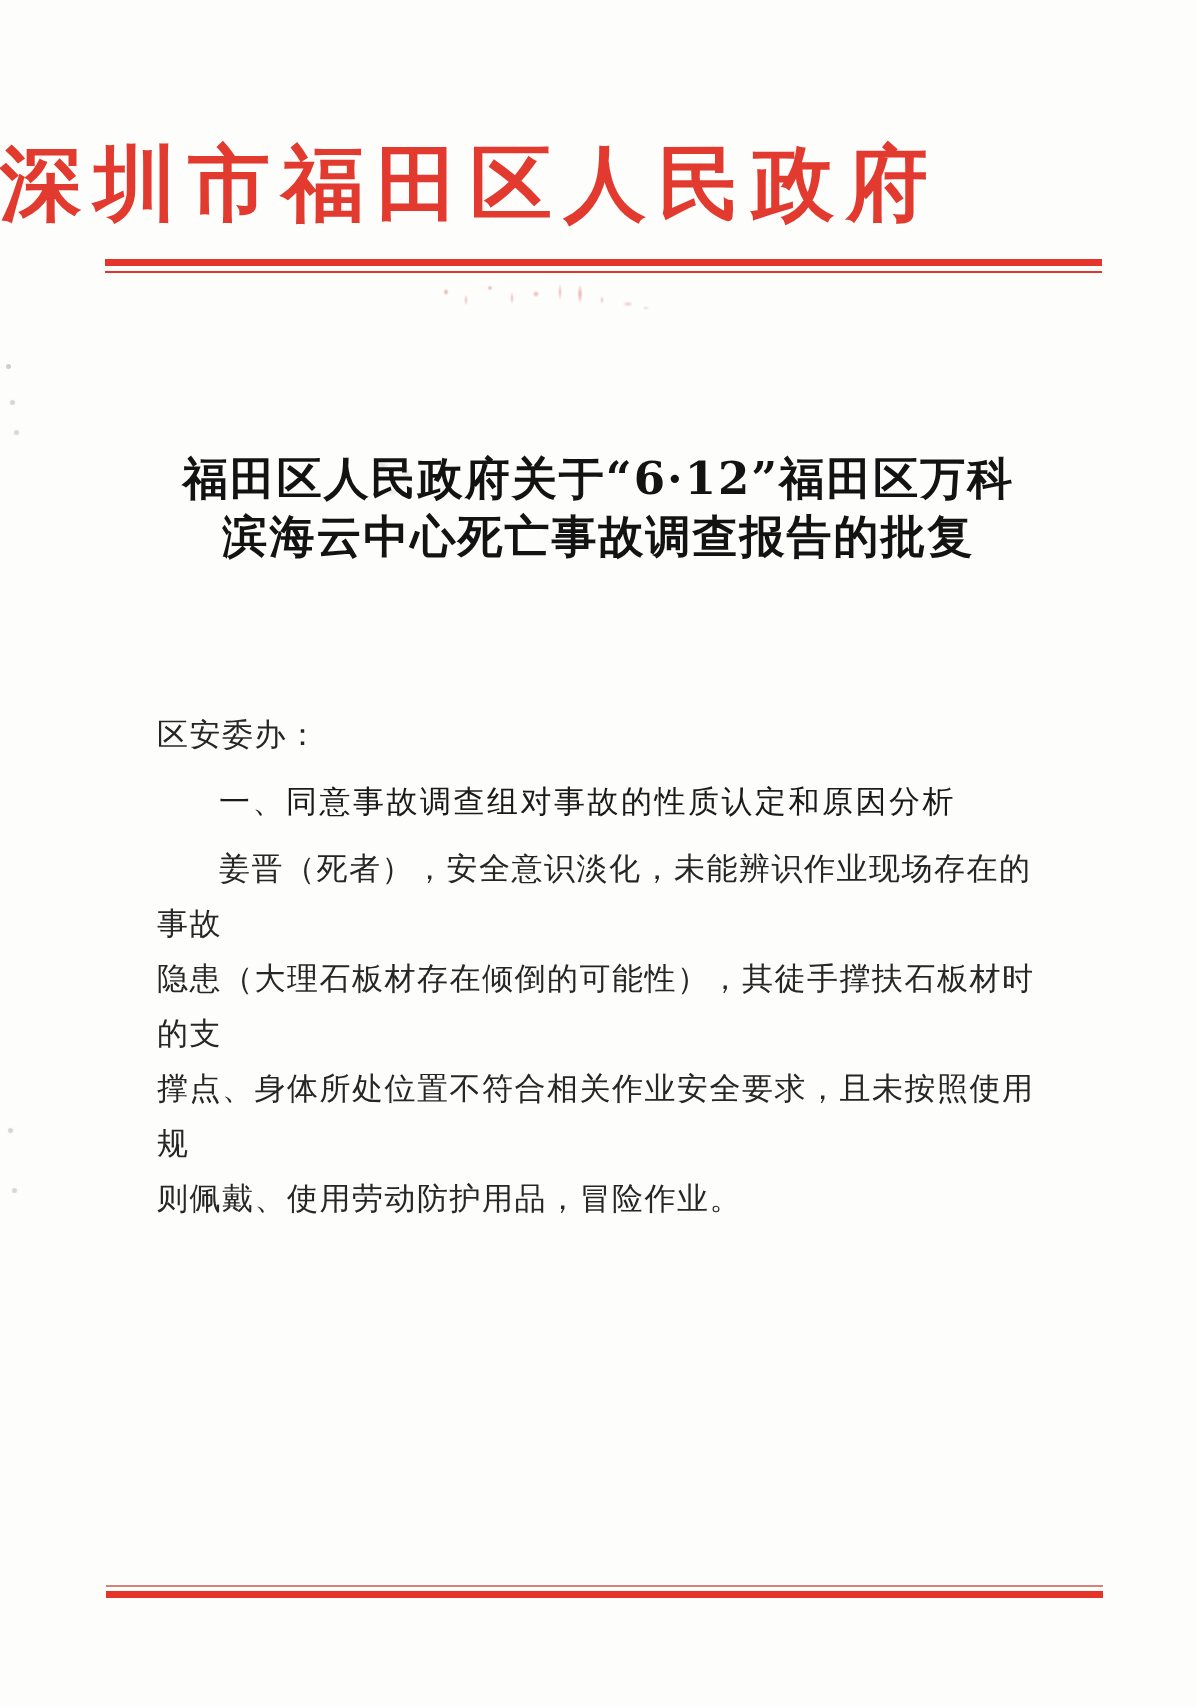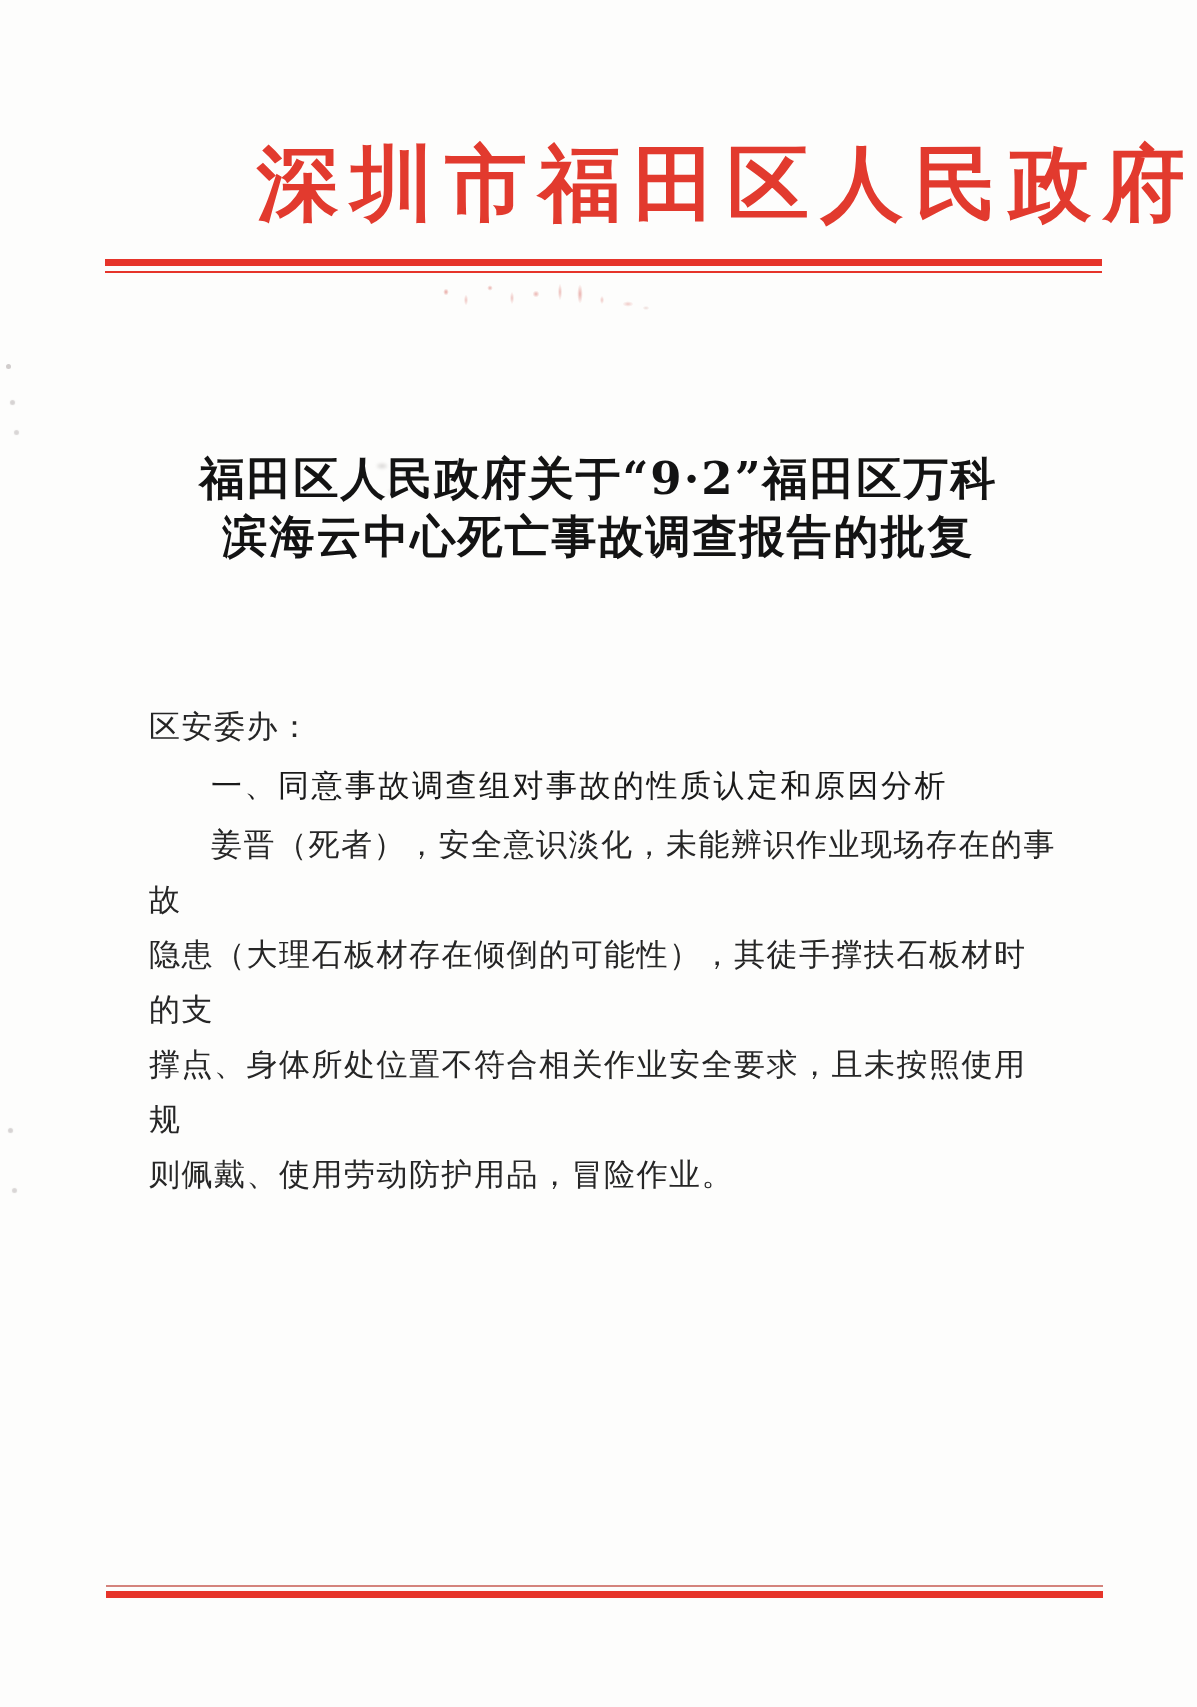--- a/index.html
+++ b/index.html
@@ -12,21 +12,21 @@
     position: relative;
     width: 1197px; height: 1707px;
     background: #fdfdfc;
     overflow: hidden;
   }
 
   
   .agency {
     position: absolute;
     top: 128px; left: 0; width: 100%;
-    text-align: right;
+    text-align: left;
     font-size: 82px;
     line-height: 110px;
     font-weight: 700;
     color: #e23a2e;
     letter-spacing: 12px;
     white-space: nowrap;
     font-family: "DejaVu Serif", "Liberation Serif", serif;
   }
   .rule-top-thick {
     position: absolute; left: 105px; width: 997px;
@@ -66,21 +66,21 @@
   
   .body-block {
     position: absolute;
     top: 695px; left: 145px; width: 915px;
     font-size: 31px;
     line-height: 55px;
     color: #262626;
     letter-spacing: 1.5px;
   }
   .body-block p {
-    margin: 4px;
+    margin: 12px;
     white-space: pre-line;
   }
   .indent { text-indent: 62px; }
   .heading-bold {
     font-family: "DejaVu Sans", "Liberation Sans", sans-serif;
     font-weight: 400;
     color: #1a1a1a;
     letter-spacing: 2.5px;
   }
 
@@ -142,21 +142,21 @@
   <div class="agency">深圳市福田区人民政府</div>
 
   <div class="rule-top-thick"></div>
   <div class="rule-top-thin"></div>
 
   <div class="stamp-remnant"></div>
   <div class="smudge-gray"></div>
   <div class="margin-marks"></div>
 
 
-  <h1 class="title">福田区人民政府关于“9·2”福田区万科
+  <h1 class="title">福田区人民政府关于“6·12”福田区万科
 滨海云中心死亡事故调查报告的批复</h1>
 
   <div class="body-block">
     <p>区安委办：</p>
 
 
     <p class="indent heading-bold">一、同意事故调查组对事故的性质认定和原因分析</p>
 
 
 

